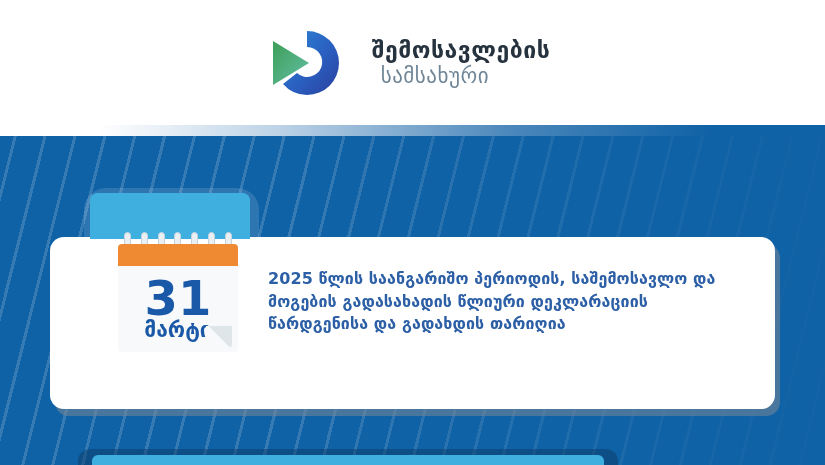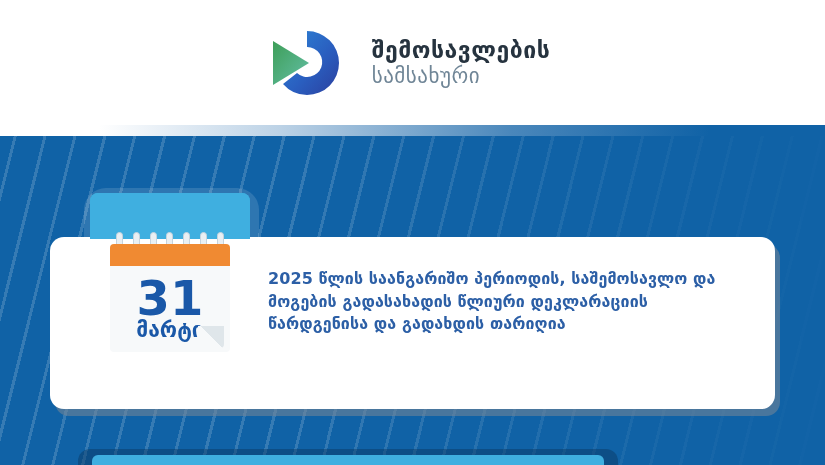--- a/index.html
+++ b/index.html
@@ -19,21 +19,21 @@
   }
   .brand { display:flex; align-items:center; gap:31px; margin-left:-8px; }
   .logo-mark { width:74px; height:70px; position:relative; flex:none; }
   .brand-text { display:flex; flex-direction:column; gap:2px; line-height:1.05; }
   .brand-line1 {
     font-size:23px; font-weight:bold; color:#26333f;
     letter-spacing:0.5px; font-family:"DejaVu Sans", sans-serif;
   }
   .brand-line2 {
     font-size:21px; font-weight:normal; color:#6f8596;
-    letter-spacing:0.5px; font-family:"DejaVu Sans", sans-serif;
+    letter-spacing:0.5px; font-family:"DejaVu Sans", sans-serif;margin-left:9px;
   }
 
   
   .stage {
     position:absolute; left:0; top:125px; width:825px; height:340px;
     background:#1062A6; overflow:hidden;
   }
   .stage-fade {
     position:absolute; left:0; top:-3px; width:825px; height:14px;
     background:linear-gradient(to right, #ffffff 0%, #ffffff 12%, #bcd2e6 34%, #4a87bb 62%, #1062A6 86%, #1062A6 100%);
@@ -64,21 +64,21 @@
     background:#ffffff; border-radius:14px;
     box-shadow:5px 7px 0 rgba(120,135,150,0.55);
   }
   .cyan-panel-top {
     position:absolute; left:90px; top:193px; width:160px; height:46px;
     background:#3FAFE0; border-radius:8px 8px 0 0;
   }
 
   
   .calendar {
-    position:absolute; left:104px; top:232px; width:132px; height:124px;
+    position:absolute; left:112px; top:232px; width:132px; height:124px;
   }
   .cal-rings { position:absolute; left:12px; top:0; width:108px; height:20px; display:flex; justify-content:space-between; }
   .ring { width:7px; height:19px; border-radius:4px; background:#e9eff3; border:1px solid #c6d3dc; }
   .cal-head {
     position:absolute; left:6px; top:12px; width:120px; height:22px;
     background:#F08A32; border-radius:4px 4px 0 0;
   }
   .cal-body {
     position:absolute; left:6px; top:34px; width:120px; height:86px;
     background:#F7F9FA; border-radius:0 0 4px 4px;

